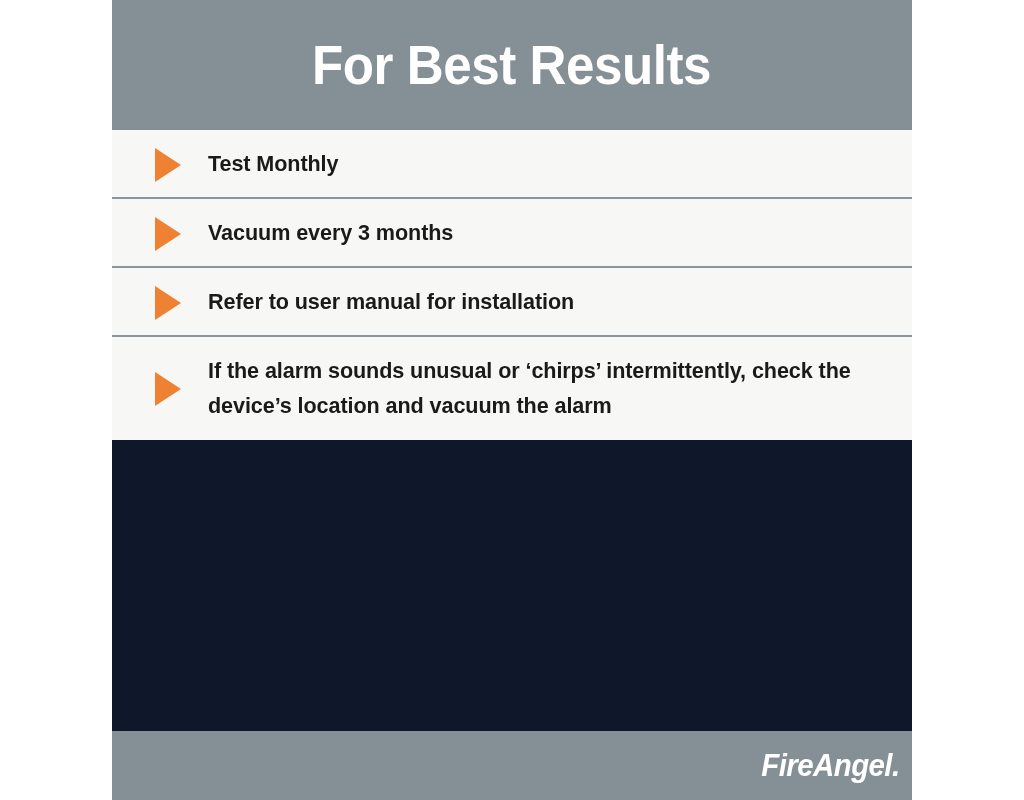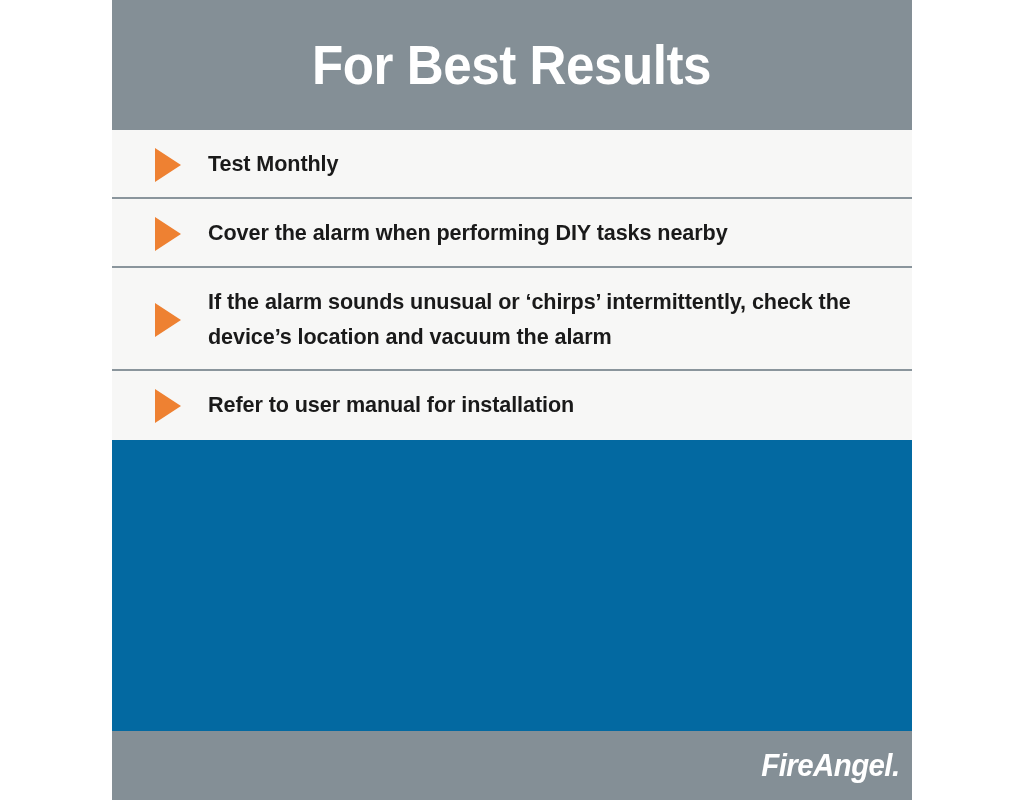--- a/index.html
+++ b/index.html
@@ -50,21 +50,21 @@
     font-weight: bold;
     letter-spacing: -0.5px;
     transform: scaleX(0.93);
     transform-origin: center;
     white-space: nowrap;
   }
 
   
   .list {
     flex: 1 1 auto;
-    background: #0369a1;
+    background: #0f172a;
     display: flex;
     flex-direction: column;
   }
 
   .row {
     position: relative;
     display: flex;
     align-items: center;
     padding-left: 43px;
     padding-right: 18px;
@@ -144,29 +144,29 @@
       <div class="header-title">For Best Results</div>
     </div>
 
     <div class="list">
         <div class="row one-line">
           <span class="bullet"></span>
           <div class="row-text">Test Monthly</div>
         </div>
         <div class="row one-line">
           <span class="bullet"></span>
-          <div class="row-text">Cover the alarm when performing DIY tasks nearby</div>
+          <div class="row-text">Vacuum every 3 months</div>
+        </div>
+        <div class="row one-line">
+          <span class="bullet"></span>
+          <div class="row-text">Refer to user manual for installation</div>
         </div>
         <div class="row two-line">
           <span class="bullet"></span>
           <div class="row-text">If the alarm sounds unusual or ‘chirps’ intermittently, check the device’s location and vacuum the alarm</div>
-        </div>
-        <div class="row one-line">
-          <span class="bullet"></span>
-          <div class="row-text">Refer to user manual for installation</div>
         </div>
       </div>
 
     <div class="footer">
       <div class="logo">FireAngel.</div>
     </div>
 
   </div>
 </div>
 

